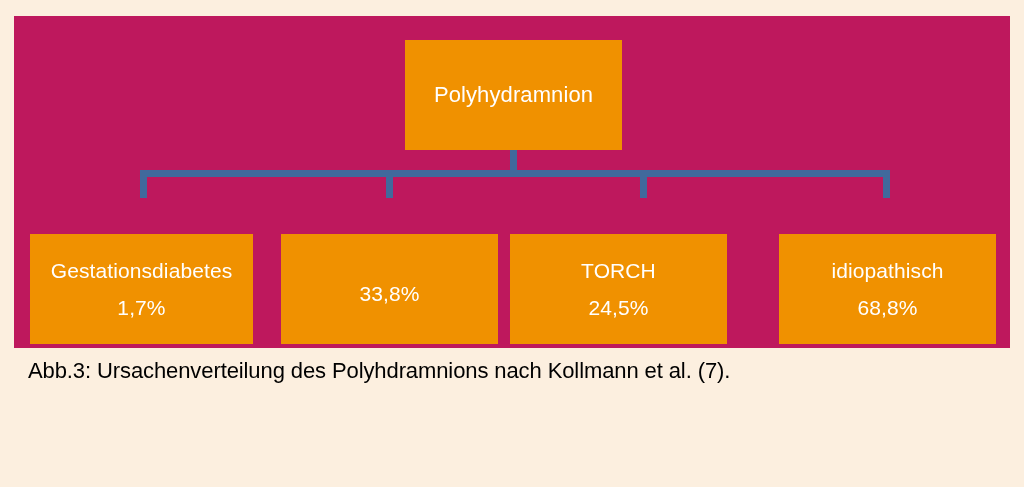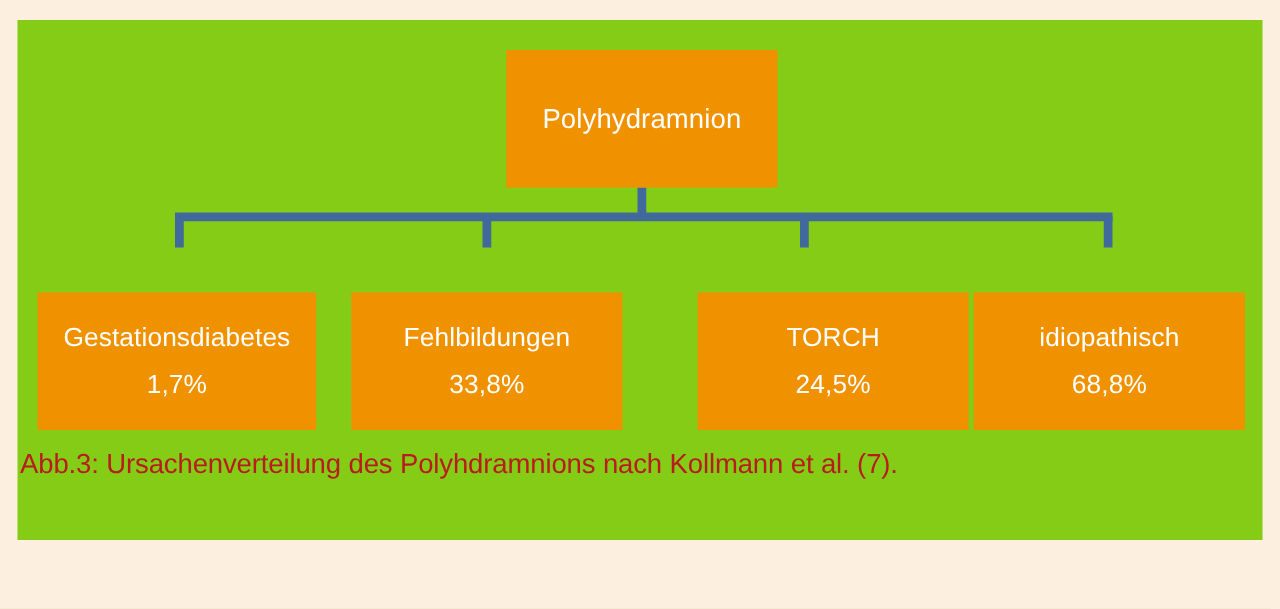--- a/index.html
+++ b/index.html
@@ -18,22 +18,22 @@
     width: 1024px;
     height: 487px;
     background: #FCEFDF;
   }
   
   #diagram-panel {
     position: absolute;
     left: 14px;
     top: 16px;
     width: 996px;
-    height: 416px;
-    background: #84cc16;
+    height: 332px;
+    background: #be185d;
   }
   
   #connectors {
     position: absolute;
     left: 0;
     top: 0;
     width: 996px;
     height: 332px;
     pointer-events: none;
   }
@@ -76,31 +76,31 @@
   }
   
   .node-child {
     top: 182px;
     width: 223px;
     height: 110px;
     margin-top: 36px;
   }
   #node-child-0 { left: 16px;  width: 223px; }
   #node-child-1 { left: 267px; width: 217px; }
-  #node-child-2 { left: 544px; width: 217px; align-items: center; }
+  #node-child-2 { left: 496px; width: 217px; align-items: center; }
   #node-child-3 { left: 765px; width: 217px; text-align: center; }
 
   
   #caption {
     position: absolute;
-    left: 16px;
+    left: 28px;
     top: 358px;
     width: 992px;
     font-size: 22px;
-    color: #b91c1c;
+    color: #000000;
     white-space: nowrap;
     letter-spacing: -0.1px;
   }
 </style>
 </head>
 <body>
 
 <div id="figure-root">
 
   <div id="diagram-panel">
@@ -120,21 +120,20 @@
     <div class="node" id="node-root">
       <span class="node-label">Polyhydramnion</span>
     </div>
 
     <div class="node node-child" id="node-child-0">
       <span class="node-label">Gestationsdiabetes</span>
       <span class="node-value">1,7%</span>
     </div>
 
     <div class="node node-child" id="node-child-1">
-      <span class="node-label">Fehlbildungen</span>
       <span class="node-value">33,8%</span>
     </div>
 
     <div class="node node-child" id="node-child-2">
       <span class="node-label">TORCH</span>
       <span class="node-value">24,5%</span>
     </div>
 
     <div class="node node-child" id="node-child-3">
       <span class="node-label">idiopathisch</span>

